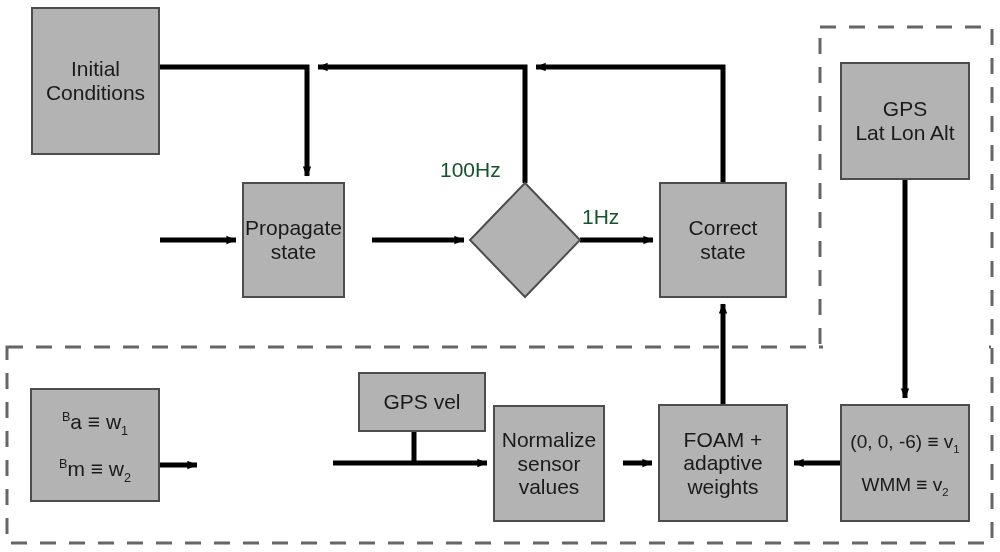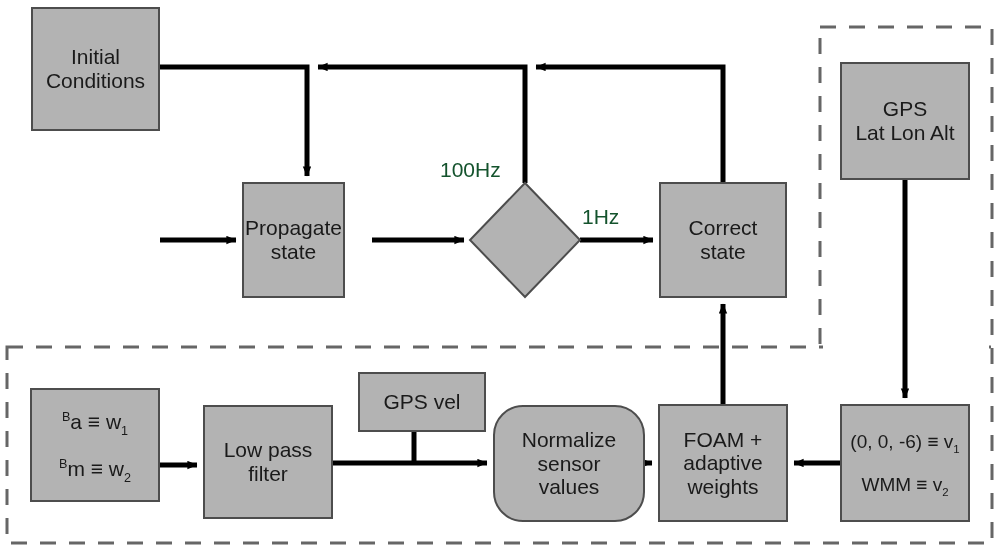--- a/index.html
+++ b/index.html
@@ -99,21 +99,21 @@
 
     <path d="M623,463 L652,463" fill="none" stroke="#000000" stroke-width="5" marker-end="url(#arrow)"></path>
 
     <path d="M840,463 L794,463" fill="none" stroke="#000000" stroke-width="5" marker-end="url(#arrow)"></path>
 
     <path d="M723,404 L723,304" fill="none" stroke="#000000" stroke-width="5" marker-end="url(#arrow)"></path>
 
     <polygon points="525,183 580,240 525,297 470,240" fill="#b3b3b3" stroke="#4d4d4d" stroke-width="2"></polygon>
   </svg>
 
-  <div class="node" style="left:31px; top:7px; width:129px; height:124px;">
+  <div class="node" style="left:31px; top:7px; width:129px; height:148px;">
     <span class="inner">Initial
 Conditions</span>
   </div>
 
 
   <div class="node" style="left:242px; top:182px; width:103px; height:116px;">
     <span class="inner">Propagate
 state</span>
   </div>
 
@@ -127,30 +127,26 @@
 Lat Lon Alt</span>
   </div>
 
   <div class="node" style="left:30px; top:388px; width:130px; height:114px;">
     <span class="inner">
       <span class="eq-line"><sup>B</sup><span>a ≡ w</span><sub>1</sub></span>
       <span class="eq-line"><sup>B</sup><span>m ≡ w</span><sub>2</sub></span>
     </span>
   </div>
 
-  <div class="node" style="left:203px; top:405px; width:130px; height:114px;">
-    <span class="inner">Low pass
-filter</span>
-  </div>
 
   <div class="node" style="left:350px; top:372px; width:128px; height:60px;margin-left:8px;">
     <span class="inner">GPS vel</span>
   </div>
 
-  <div class="node" style="left:493px; top:405px; width:152px; height:117px;border-radius:30px;">
+  <div class="node" style="left:493px; top:405px; width:112px; height:117px;">
     <span class="inner">Normalize
 sensor
 values</span>
   </div>
 
   <div class="node" style="left:658px; top:404px; width:130px; height:118px;">
     <span class="inner">FOAM +
 adaptive
 weights</span>
   </div>

